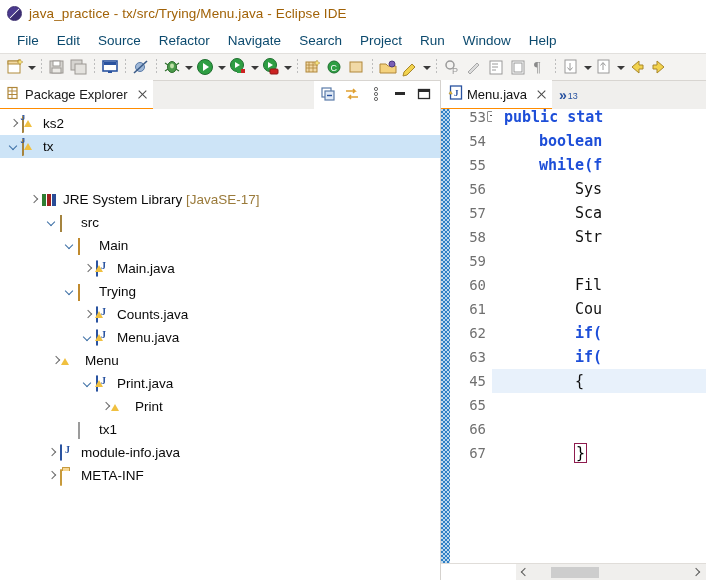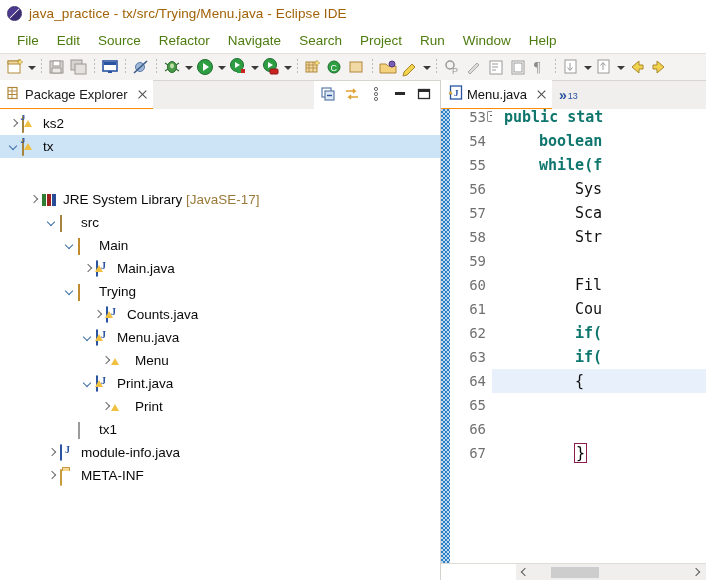--- a/index.html
+++ b/index.html
@@ -14,21 +14,21 @@
 
   
   .titlebar{height:27px;background:#ffffff;display:flex;align-items:center;padding-left:7px;}
   .ecl-logo{width:15px;height:15px;border-radius:50%;
     background:linear-gradient(135deg,#4b3a8f 0%,#4b3a8f 46%,#e8e8ee 47%,#e8e8ee 53%,#3b2d73 54%,#3b2d73 100%);
     border:1px solid #3a2c6e;box-sizing:border-box;margin-right:7px;flex:none;}
   .title-text{font-size:13.5px;color:#a16207;white-space:nowrap;letter-spacing:.1px;}
 
   
   .menubar{height:26px;background:#ffffff;display:flex;align-items:center;padding-left:8px;}
-  .menu-item{font-size:13.5px;color:#4d7c0f;padding:2px 9px;white-space:nowrap;cursor:default;}
+  .menu-item{font-size:13.5px;color:#0c4a6e;padding:2px 9px;white-space:nowrap;cursor:default;}
 
   
   .toolbar{height:26px;background:#f4f3f1;border-top:1px solid #e2e0dd;border-bottom:1px solid #d8d5d1;
     display:flex;align-items:center;padding-left:4px;overflow:hidden;}
   .tb-ico{width:20px;height:20px;position:relative;flex:none;margin:0 1px;}
   .tb-arrow{width:11px;height:20px;flex:none;position:relative;}
   .tb-arrow:after{content:"";position:absolute;left:2px;top:9px;border-left:4px solid transparent;
     border-right:4px solid transparent;border-top:4px solid #3a3a3a;}
   .tb-sep{width:1px;height:16px;margin:0 4px;flex:none;
     background:repeating-linear-gradient(to bottom,#bdbdbd 0 2px,transparent 2px 4px);}
@@ -115,21 +115,21 @@
       linear-gradient(45deg,#2f7fc4 25%,transparent 25%,transparent 75%,#2f7fc4 75%),
       linear-gradient(45deg,#2f7fc4 25%,transparent 25%,transparent 75%,#2f7fc4 75%);
     background-size:4px 4px;background-position:0 0,2px 2px;background-color:#bcd9ef;}
   .gutter{width:42px;flex:none;background:#ffffff;position:relative;}
   .code{flex:1;position:relative;background:#ffffff;overflow:hidden;}
   .ln{position:absolute;right:6px;font-family:"DejaVu Sans Mono",monospace;font-size:14px;color:#707070;
      text-align:right;height:24px;line-height:24px;}
   .cline{position:absolute;left:0;right:0;height:24px;background:#e8f1fb;}
   .src{position:absolute;left:0;top:0;font-family:"DejaVu Sans Mono",monospace;font-size:15px;
      line-height:24px;white-space:pre;}
-  .kw{color:#0f766e;font-weight:bold;}
+  .kw{color:#1d4ed8;font-weight:bold;}
   .pl{color:#111111;}
   .brace-box{border:1px solid #8e1b4e;padding:0 1px;}
 
   .hscroll{height:17px;background:#f0efed;display:flex;align-items:center;border-top:1px solid #e0ddd9;}
   .hs-arrow{width:17px;height:17px;position:relative;flex:none;}
   .hs-arrow.l:after,.hs-arrow.r:after{content:"";position:absolute;top:5px;width:5px;height:5px;
      border-top:1.6px solid #5a5a5a;border-right:1.6px solid #5a5a5a;}
   .hs-arrow.l:after{left:6px;transform:rotate(-135deg);}
   .hs-arrow.r:after{left:4px;transform:rotate(45deg);}
   .hs-track{flex:1;height:17px;position:relative;}
@@ -424,37 +424,37 @@
           </span>
           <span class="lbl">Main.java</span>
         </div>
 
         <div class="row" style="padding-left:62px;">
           <span class="twisty d"></span>
           <span class="ico"><span class="i-pkg"></span></span>
           <span class="lbl">Trying</span>
         </div>
 
-        <div class="row" style="padding-left:80px;margin-left:10px;">
+        <div class="row" style="padding-left:80px;">
           <span class="twisty r"></span>
           <span class="ico">
             <span class="i-java"><span class="warn"></span></span>
           </span>
           <span class="lbl">Counts.java</span>
         </div>
 
         <div class="row" style="padding-left:80px;">
           <span class="twisty d"></span>
           <span class="ico">
             <span class="i-java"><span class="warn"></span></span>
           </span>
           <span class="lbl">Menu.java</span>
         </div>
 
-        <div class="row" style="padding-left:98px;">
+        <div class="row" style="padding-left:48px;">
           <span class="twisty r"></span>
           <span class="ico">
             <span class="i-class"><span class="warn"></span></span>
           </span>
           <span class="lbl">Menu</span>
         </div>
 
         <div class="row" style="padding-left:80px;">
           <span class="twisty d"></span>
           <span class="ico">
@@ -519,21 +519,21 @@
           <div class="ln" style="top:20px;text-align:center;">54</div>
           <div class="ln" style="top:44px;">55</div>
           <div class="ln" style="top:68px;">56</div>
           <div class="ln" style="top:92px;">57</div>
           <div class="ln" style="top:116px;">58</div>
           <div class="ln" style="top:140px;">59</div>
           <div class="ln" style="top:164px;">60</div>
           <div class="ln" style="top:188px;">61</div>
           <div class="ln" style="top:212px;">62</div>
           <div class="ln" style="top:236px;">63</div>
-          <div class="ln" style="top:260px;">64</div>
+          <div class="ln" style="top:260px;">45</div>
           <div class="ln" style="top:284px;">65</div>
           <div class="ln" style="top:308px;">66</div>
           <div class="ln" style="top:332px;">67</div>
 
           <div style="position:absolute;right:-6px;top:2px;width:9px;height:9px;border:1px solid #8a8a8a;background:#fff;border-radius:1px;">
             <div style="position:absolute;left:1.5px;top:3px;width:5px;height:1.3px;background:#555;"></div>
           </div>
         </div>
 
         <div class="code">

